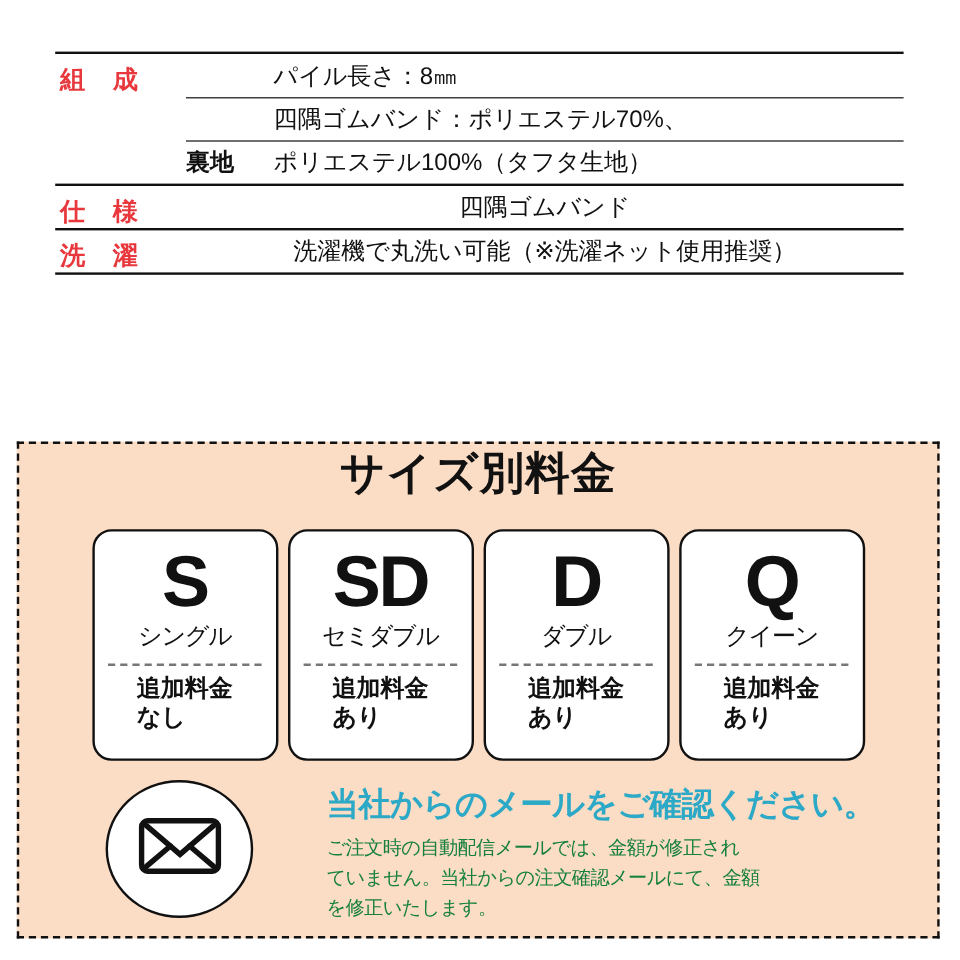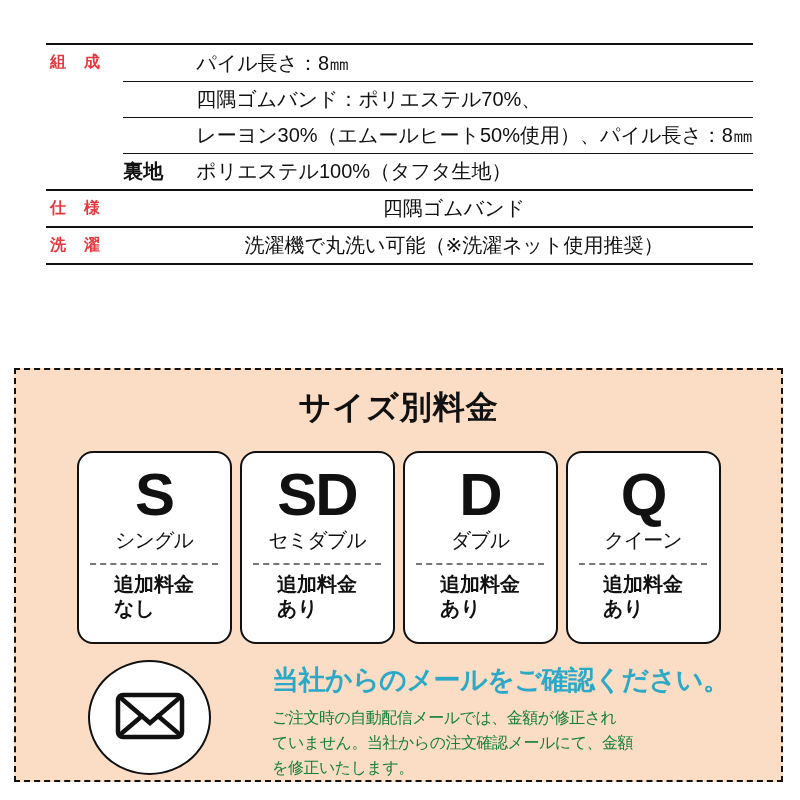--- a/index.html
+++ b/index.html
@@ -1,31 +1,31 @@
 <!DOCTYPE html>
 <html><head>
 <meta charset="utf-8">
 <style>
   * { margin:0; padding:0; box-sizing:border-box; }
   html,body { width:800px; height:800px; background:#fff; font-family:"Liberation Sans","DejaVu Sans",sans-serif; color:#111; }
 
   
   .spec { position:absolute; left:46px; top:43px; width:707px; border-bottom:2px solid #111; }
   .sec { display:flex; border-top:2px solid #111; }
-  .sec-label { width:109px; padding:7px 0 0 4px; color:#e8383d; font-weight:bold; font-size:16px; letter-spacing:1px; }
+  .sec-label { width:109px; padding:7px 0 0 4px; color:#e8383d; font-weight:bold; font-size:21px; letter-spacing:1px; }
   .sec-rows { flex:1; }
   .subrow { display:flex; align-items:center; min-height:36px; border-top:1px solid #111; font-size:20px; white-space:nowrap; }
   .subrow:first-child { border-top:none; }
   .sublabel { width:73px; font-weight:bold; font-size:20px; }
   .value { flex:1; }
   .sec.simple .subrow { min-height:35px;text-align:center; }
 
   
   .price-box { position:absolute; left:14px; top:368px; width:769px; height:414px; background:#fbdcc5; border:2px dashed #111; }
-  .price-title { text-align:center; font-size:32px; font-weight:bold; margin-top:16px; letter-spacing:1px; }
+  .price-title { text-align:center; font-size:37px; font-weight:bold; letter-spacing:1px; }
   .cards { display:flex; justify-content:center; gap:8px; margin-top:21px; }
   .card { width:155px; height:193px; background:#fff; border:2px solid #111; border-radius:16px; display:flex; flex-direction:column; align-items:center; }
   .card-code { font-size:60px; font-weight:800; line-height:1; margin-top:12px; letter-spacing:-2px; }
   .card-name { font-size:20px; margin-top:2px; letter-spacing:-1px; }
   .card-divider { width:128px; border-top:2px dashed #777; margin:9px 0 7px; }
   .card-fee { font-size:20px; font-weight:bold; line-height:1.2; }
 
   
   .notice { display:flex; margin:16px 0 0 72px;gap:40px; }
   .notice-circle { width:123px; height:115px; background:#fff; border:2px solid #111; border-radius:50%; display:flex; align-items:center; justify-content:center; flex-shrink:0; }
@@ -41,24 +41,20 @@
   <div class="sec">
     <div class="sec-label">組　成</div>
     <div class="sec-rows">
       <div class="subrow">
         <div class="sublabel"></div>
         <div class="value">パイル長さ：8㎜</div>
       </div>
       <div class="subrow">
         <div class="sublabel"></div>
         <div class="value">四隅ゴムバンド：ポリエステル70%、</div>
-      </div>
-      <div class="subrow">
-        <div class="sublabel"></div>
-        <div class="value">レーヨン30%（エムールヒート50%使用）、パイル長さ：8㎜</div>
       </div>
       <div class="subrow">
         <div class="sublabel">裏地</div>
         <div class="value">ポリエステル100%（タフタ生地）</div>
       </div>
     </div>
   </div>
 
   <div class="sec simple">
     <div class="sec-label">仕　様</div>

